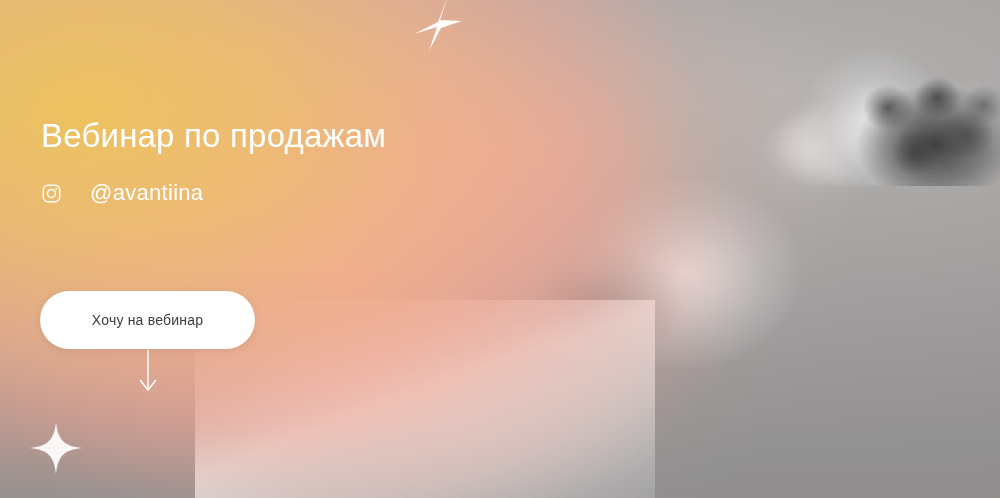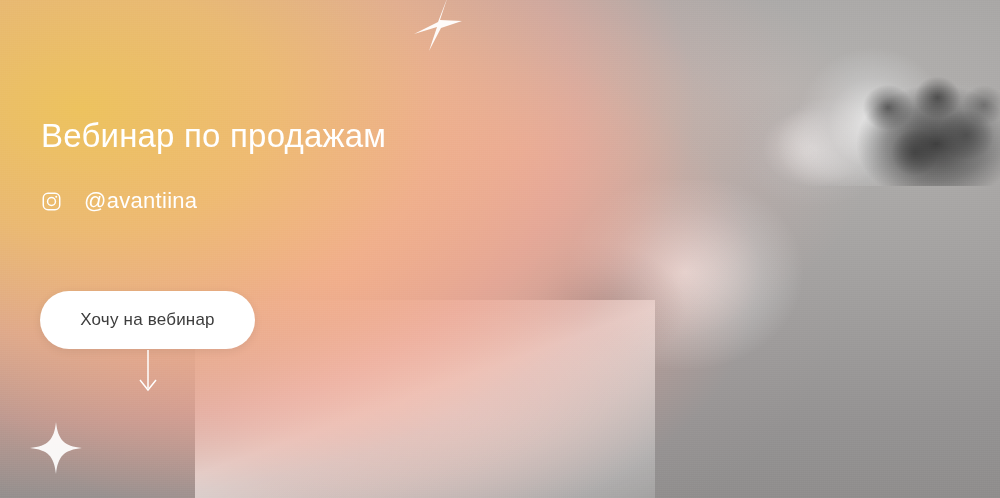--- a/index.html
+++ b/index.html
@@ -87,32 +87,32 @@
   
   .content{position:absolute;left:0;top:0;width:440px;height:498px;}
   .headline{
     position:absolute;left:41px;top:64px;width:400px;
     color:#fff;font-size:33px;line-height:53px;font-weight:400;
     letter-spacing:.2px;white-space:nowrap;margin-top:45px;
   }
   .headline .l2{display:block;}
 
   .handle-row{
-    position:absolute;left:41px;top:188px;
-    display:flex;align-items:center;gap:22px;
+    position:absolute;left:41px;top:180px;
+    display:flex;align-items:center;gap:28px;
     color:#fff;font-size:22px;letter-spacing:.3px;
   }
   .ig-icon{width:21px;height:21px;display:block;}
 
   .cta{
     position:absolute;left:40px;top:291px;
     width:215px;height:58px;border-radius:29px;
     background:#fff;border:none;
     display:flex;align-items:center;justify-content:center;
-    color:#3d3d3d;font-size:17px;font-family:"Liberation Sans",sans-serif;
+    color:#3d3d3d;font-size:14px;font-family:"Liberation Sans",sans-serif;
     letter-spacing:.2px;cursor:pointer;
     box-shadow:0 2px 10px rgba(0,0,0,.08);
   }
   .cta-arrow{position:absolute;left:130px;top:350px;width:36px;height:46px;}
 
   
   .noise-overlay{
     position:absolute;left:442px;top:163px;right:0;bottom:0;
     overflow:hidden;
   }

